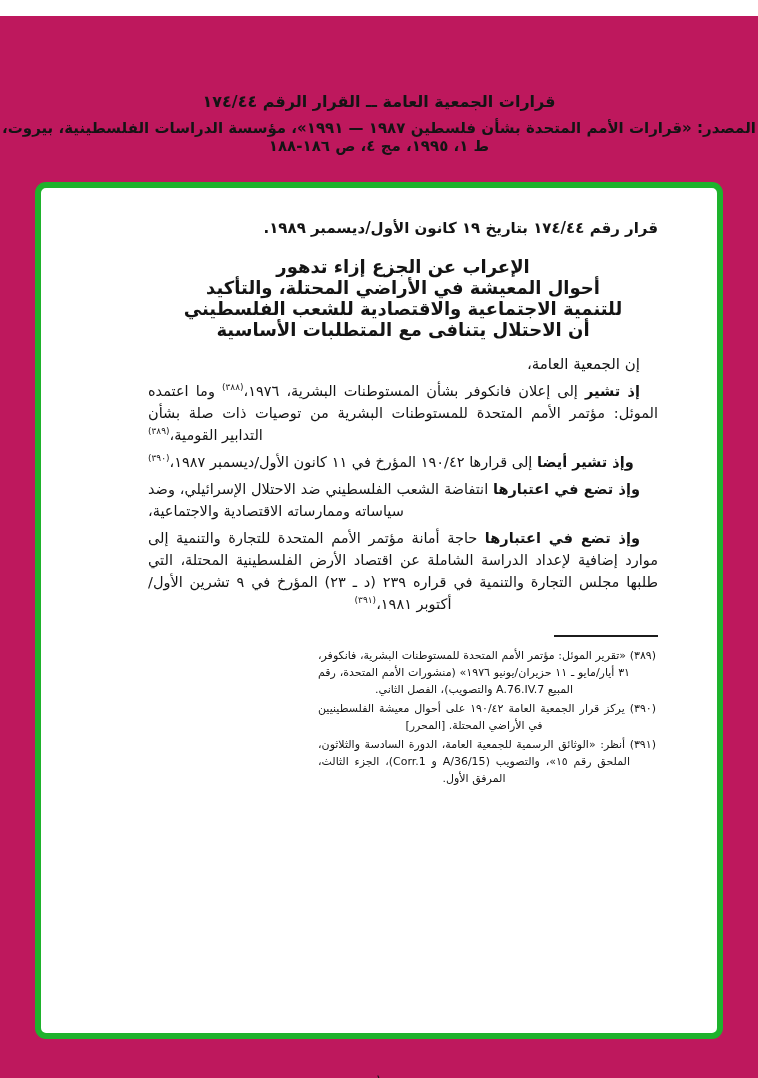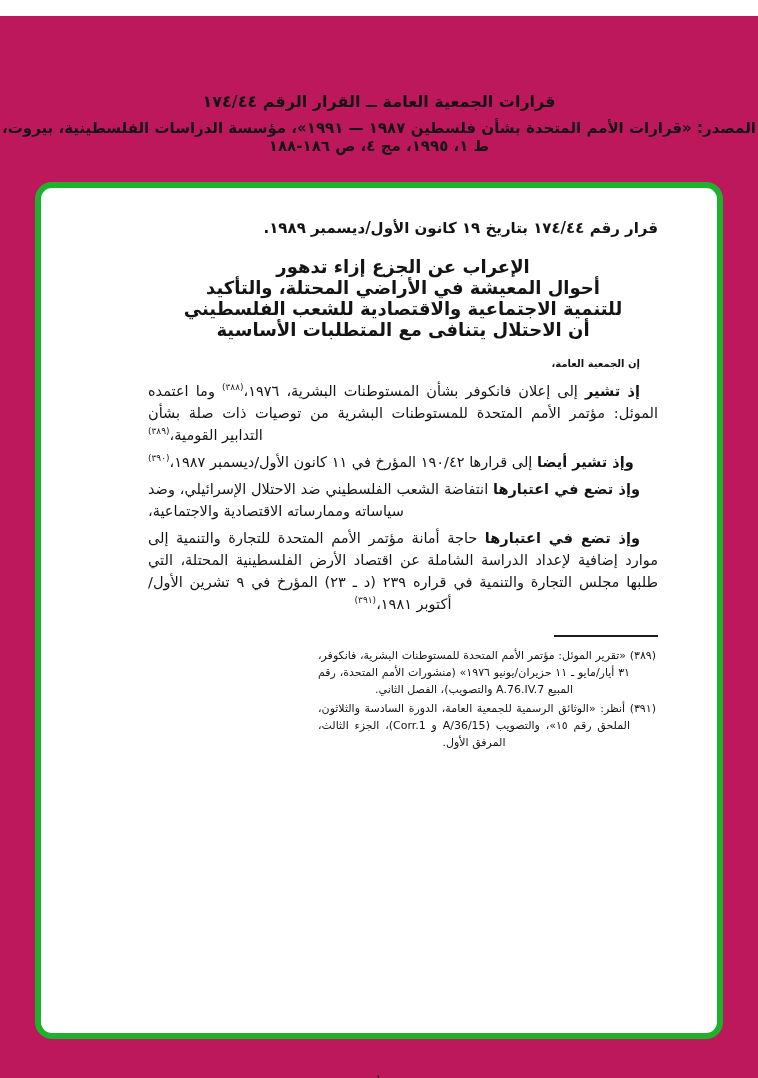--- a/index.html
+++ b/index.html
@@ -13,42 +13,42 @@
     margin:16px auto;
   }
   .doc-header { padding-top:76px; text-align:center; direction:rtl; }
   .hdr-title { font-size:16px; font-weight:bold; letter-spacing:0; }
   .hdr-source { font-size:15px; font-weight:bold; margin-top:8px; }
 
   .green-box {
     width:676px; height:845px;
     margin:27px auto 0;
     border:6px solid #1eb22c;
-    border-radius:17px;
+    border-radius:11px;
     background:#ffffff;
   }
   .box-inner {
     direction:rtl;
     padding:30px 59px 0 107px;
   }
 
   .res-title {
     margin:0 0 17px;
     font-size:15px; font-weight:bold;
     text-align:right;
     line-height:21px;
   }
   .res-subtitle {
     text-align:center; font-weight:bold;
     font-size:18px; line-height:21px;
     margin:0 0 13px;
   }
   .opening {
     margin:0 0 5px;
-    font-weight:bold; font-size:10px; line-height:22px;
+    font-weight:normal; font-size:15px; line-height:22px;
     text-indent:18px;
   }
   .body-p {
     margin:0 0 5px;
     font-size:14.5px; line-height:22px;
     text-align:justify;
     text-indent:18px;
   }
   .body-p .lead { font-weight:bold; }
   .last-left   { text-align-last:left; }
@@ -110,20 +110,21 @@
 
       <p class="body-p last-left"><span class="lead">وإذ تضع في اعتبارها</span><span> انتفاضة الشعب الفلسطيني ضد الاحتلال الإسرائيلي، وضد سياساته وممارساته الاقتصادية والاجتماعية،</span></p>
 
 
       <p class="body-p last-center"><span class="lead">وإذ تضع في اعتبارها</span><span> حاجة أمانة مؤتمر الأمم المتحدة للتجارة والتنمية إلى موارد إضافية لإعداد الدراسة الشاملة عن اقتصاد الأرض الفلسطينية المحتلة، التي طلبها مجلس التجارة والتنمية في قراره ٢٣٩ (د ـ ٢٣) المؤرخ في ٩ تشرين الأول/أكتوبر ١٩٨١،</span><sup>(٣٩١)</sup></p>
 
       <div class="fn-sep"></div>
 
       <div class="footnotes">
         <p class="fn"><span class="fn-marker">(٣٨٩)</span> <span>«تقرير الموئل: مؤتمر الأمم المتحدة للمستوطنات البشرية، فانكوفر، ٣١ أيار/مايو ـ ١١ حزيران/يونيو ١٩٧٦» (منشورات الأمم المتحدة، رقم المبيع A.76.IV.7 والتصويب)، الفصل الثاني.</span></p>
+        <p class="fn"><span class="fn-marker">(٣٩٠)</span> <span>يركز قرار الجمعية العامة ١٩٠/٤٢ على أحوال معيشة الفلسطينيين في الأراضي المحتلة. [المحرر]</span></p>
         <p class="fn"><span class="fn-marker">(٣٩١)</span> <span>أنظر: «الوثائق الرسمية للجمعية العامة، الدورة السادسة والثلاثون، الملحق رقم ١٥»، والتصويب (A/36/15 و Corr.1)، الجزء الثالث، المرفق الأول.</span></p>
       </div>
 
     </div>
   </div>
 
   <div class="page-number">١</div>
 
 </div>
 

